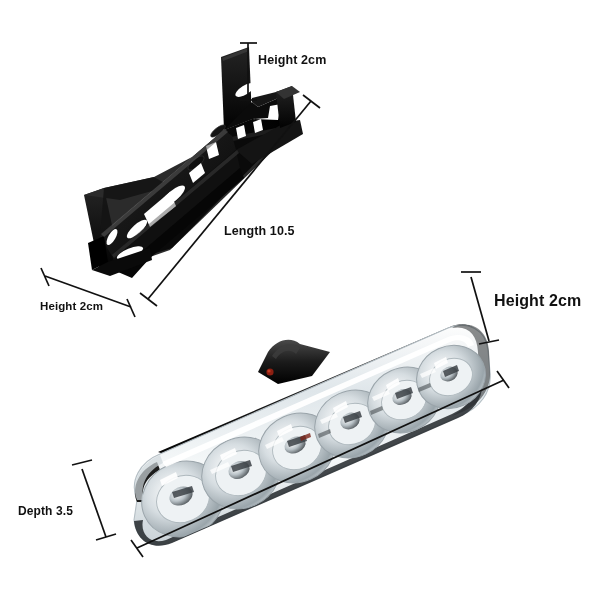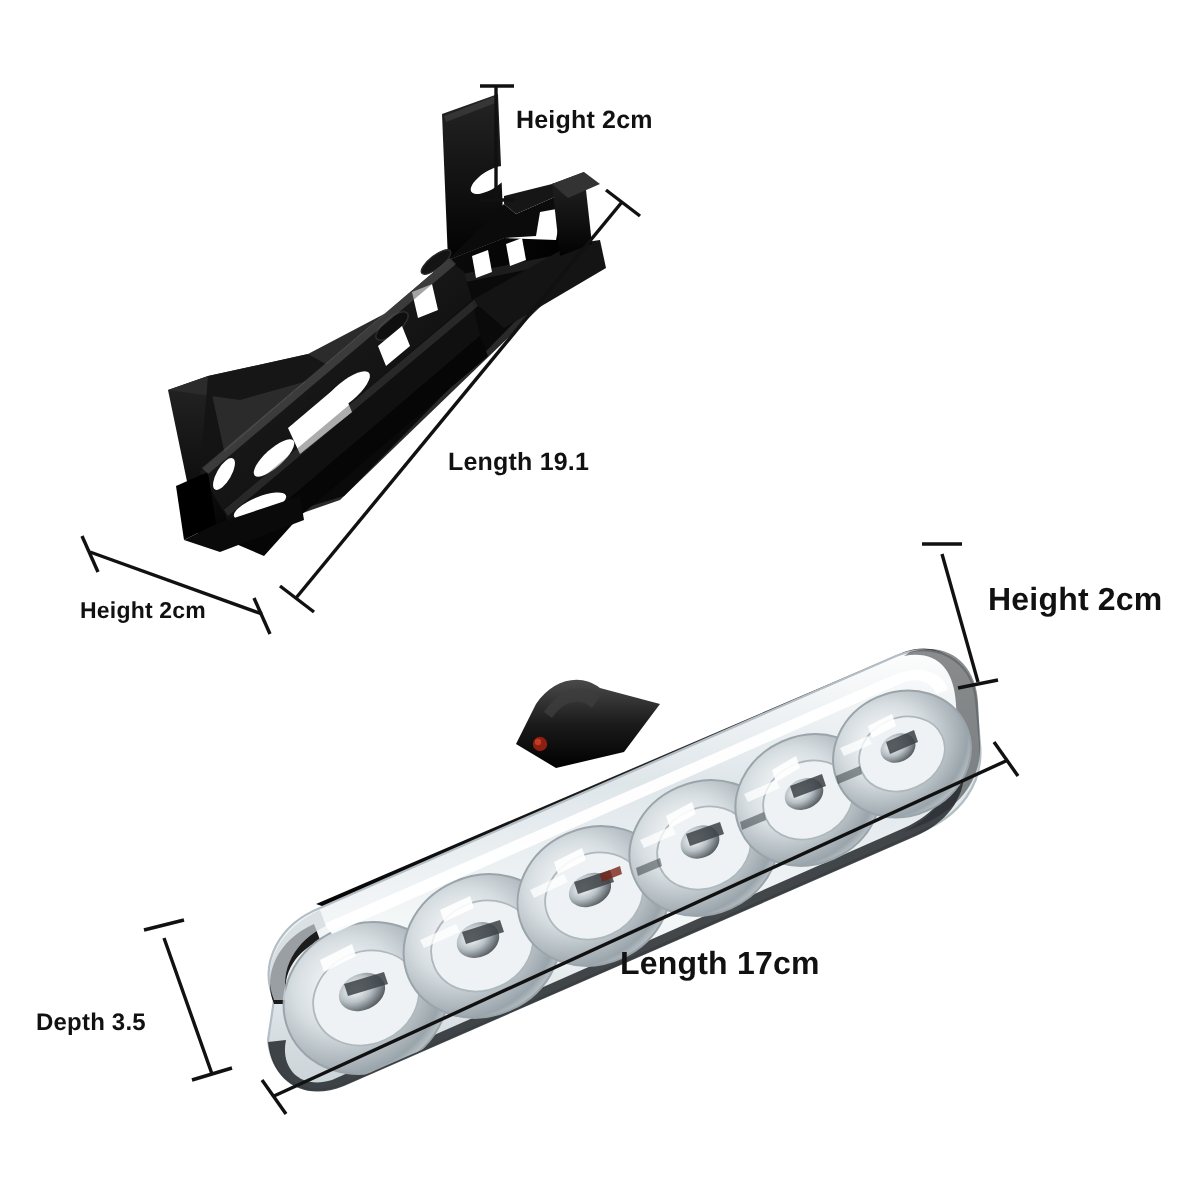--- a/index.html
+++ b/index.html
@@ -248,23 +248,22 @@
       <g>
         <line x1="82" y1="469" x2="106" y2="537"></line>
         <line x1="72" y1="465" x2="92" y2="460"></line>
         <line x1="96" y1="540" x2="116" y2="534"></line>
       </g>
     </g>
   </svg>
 
   <div class="lbl" id="lbl-depth2">Height 2cm</div>
 
-  <div class="lbl" id="lbl-len105">Length 19.1</div>
+  <div class="lbl" id="lbl-len105">Length 10.5</div>
 
   <div class="lbl" id="lbl-height2-bracket">Height 2cm</div>
 
   <div class="lbl" id="lbl-height2-lamp">Height 2cm</div>
 
-  <div class="lbl" id="lbl-len17">Length 17cm</div>
 
   <div class="lbl" id="lbl-depth35">Depth 3.5</div>
 
 </div>
 
 </body></html>

